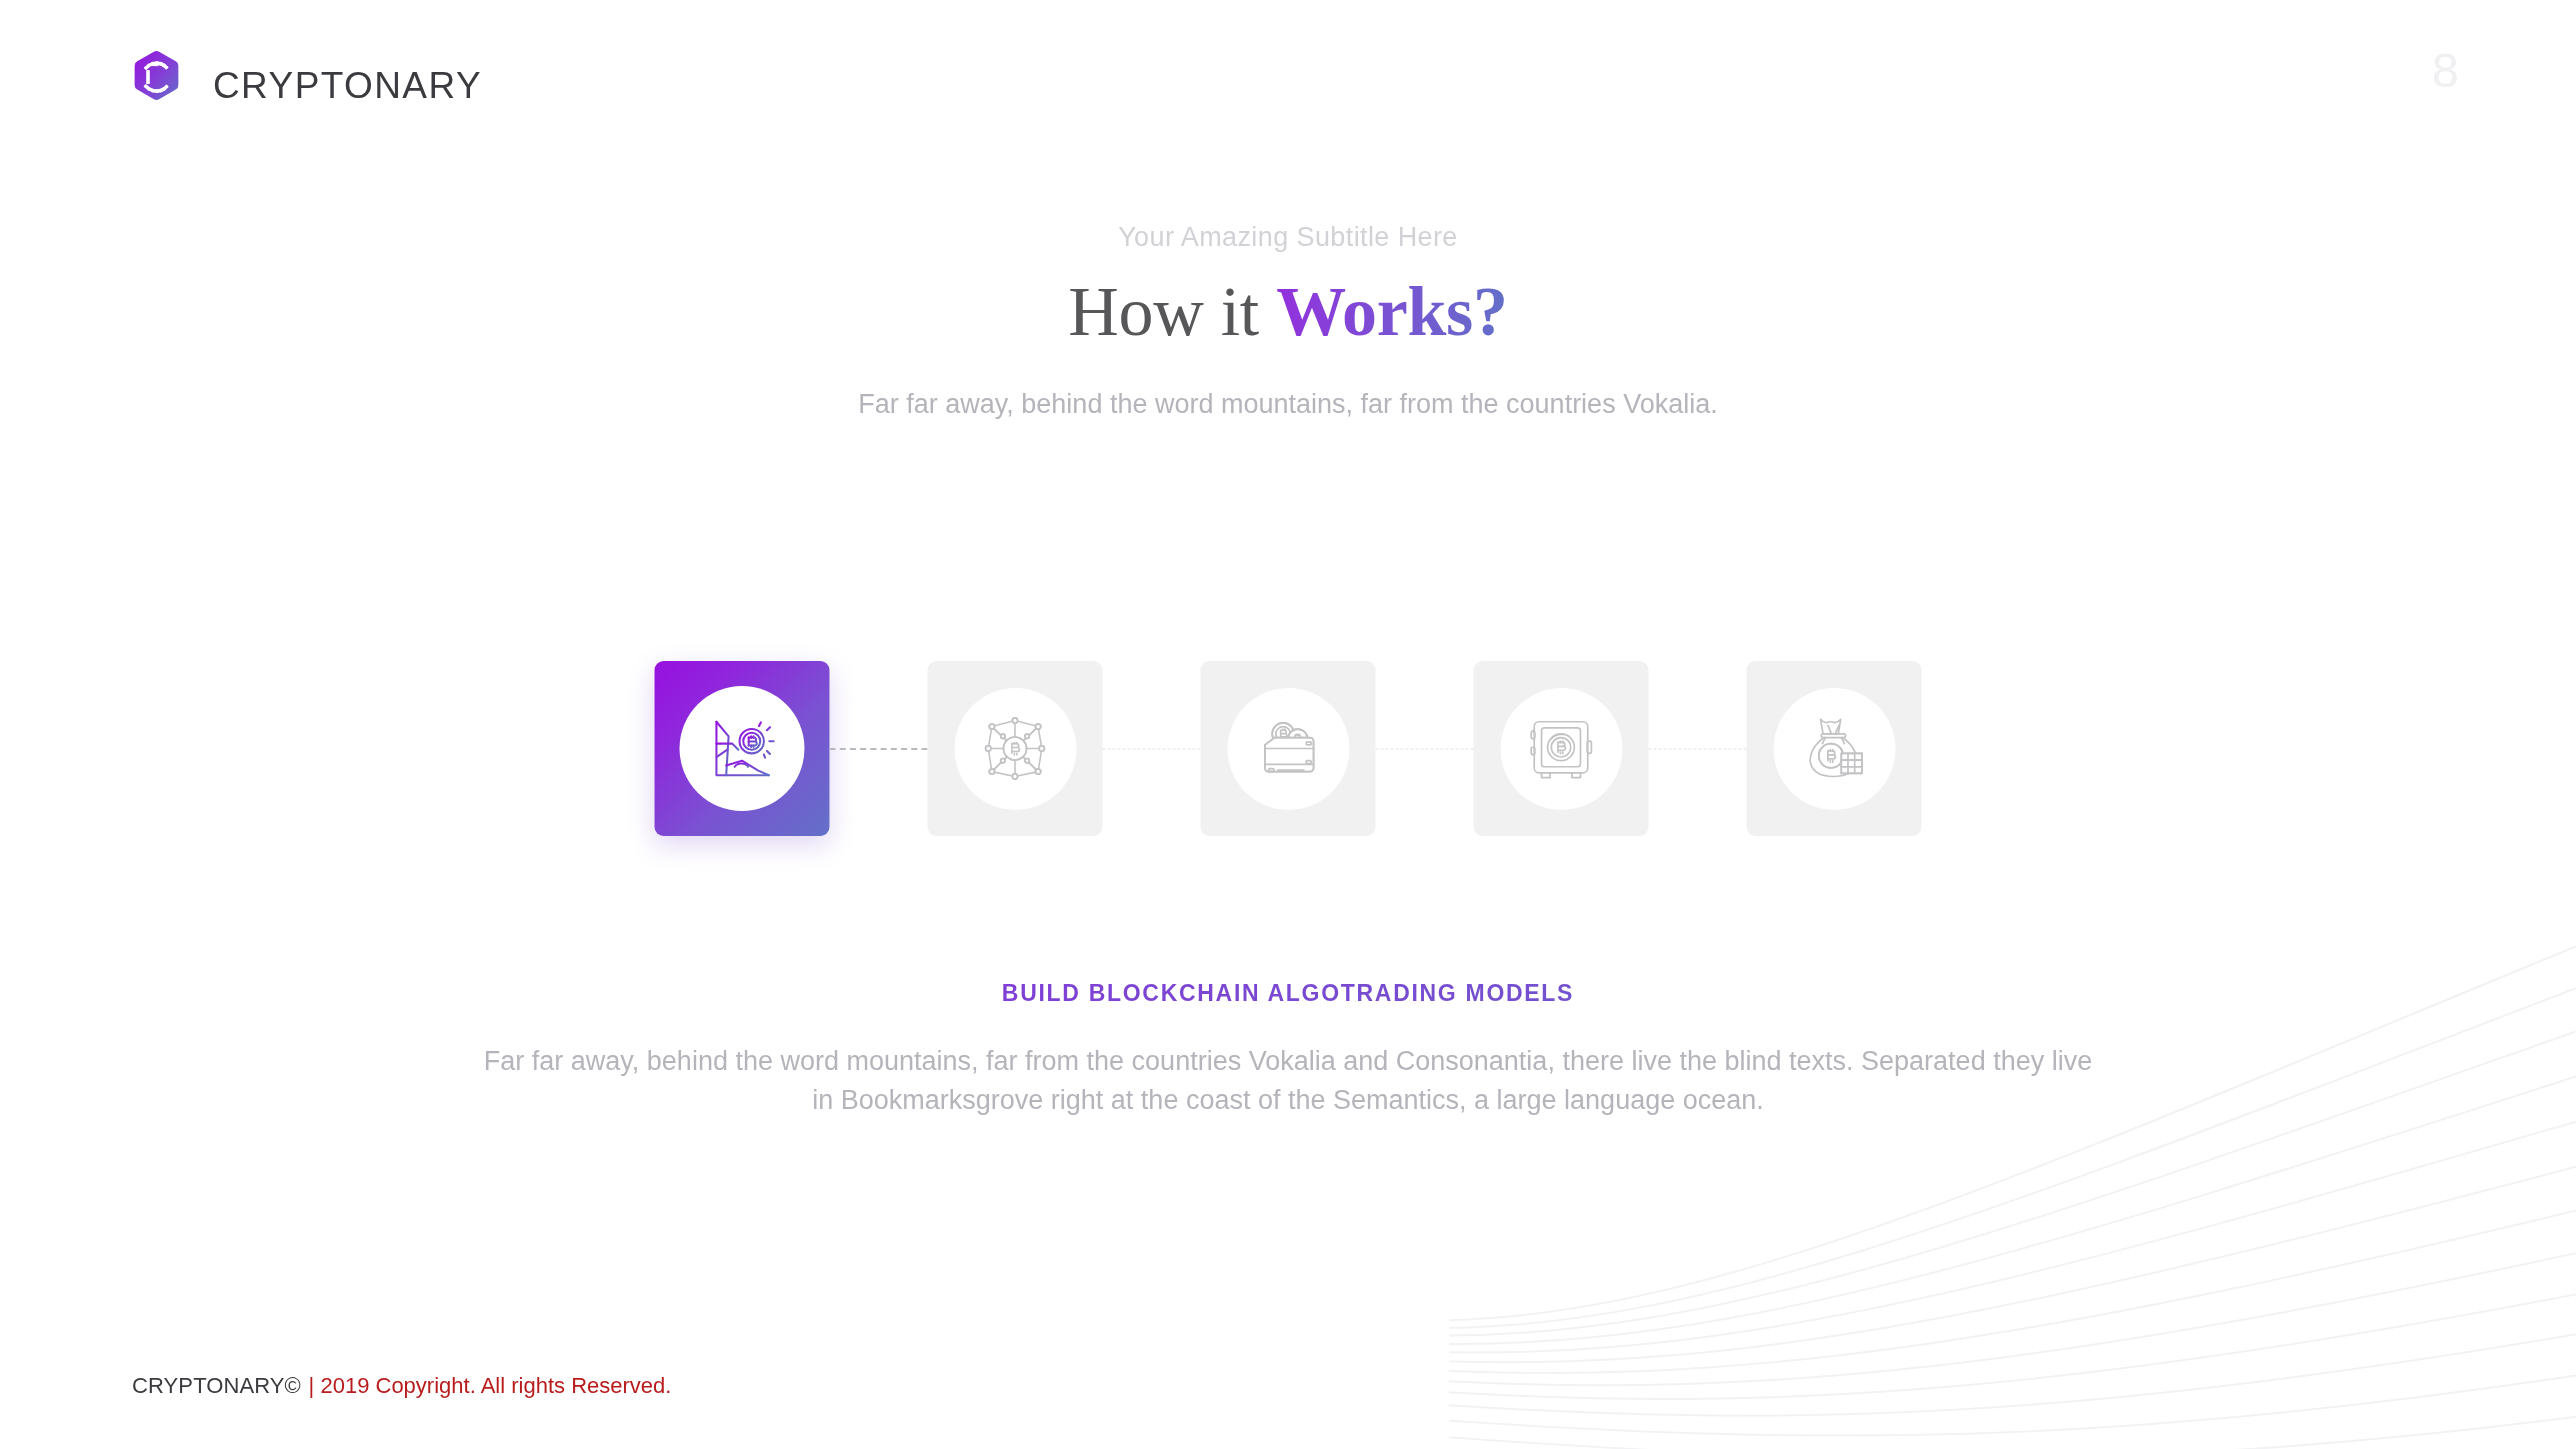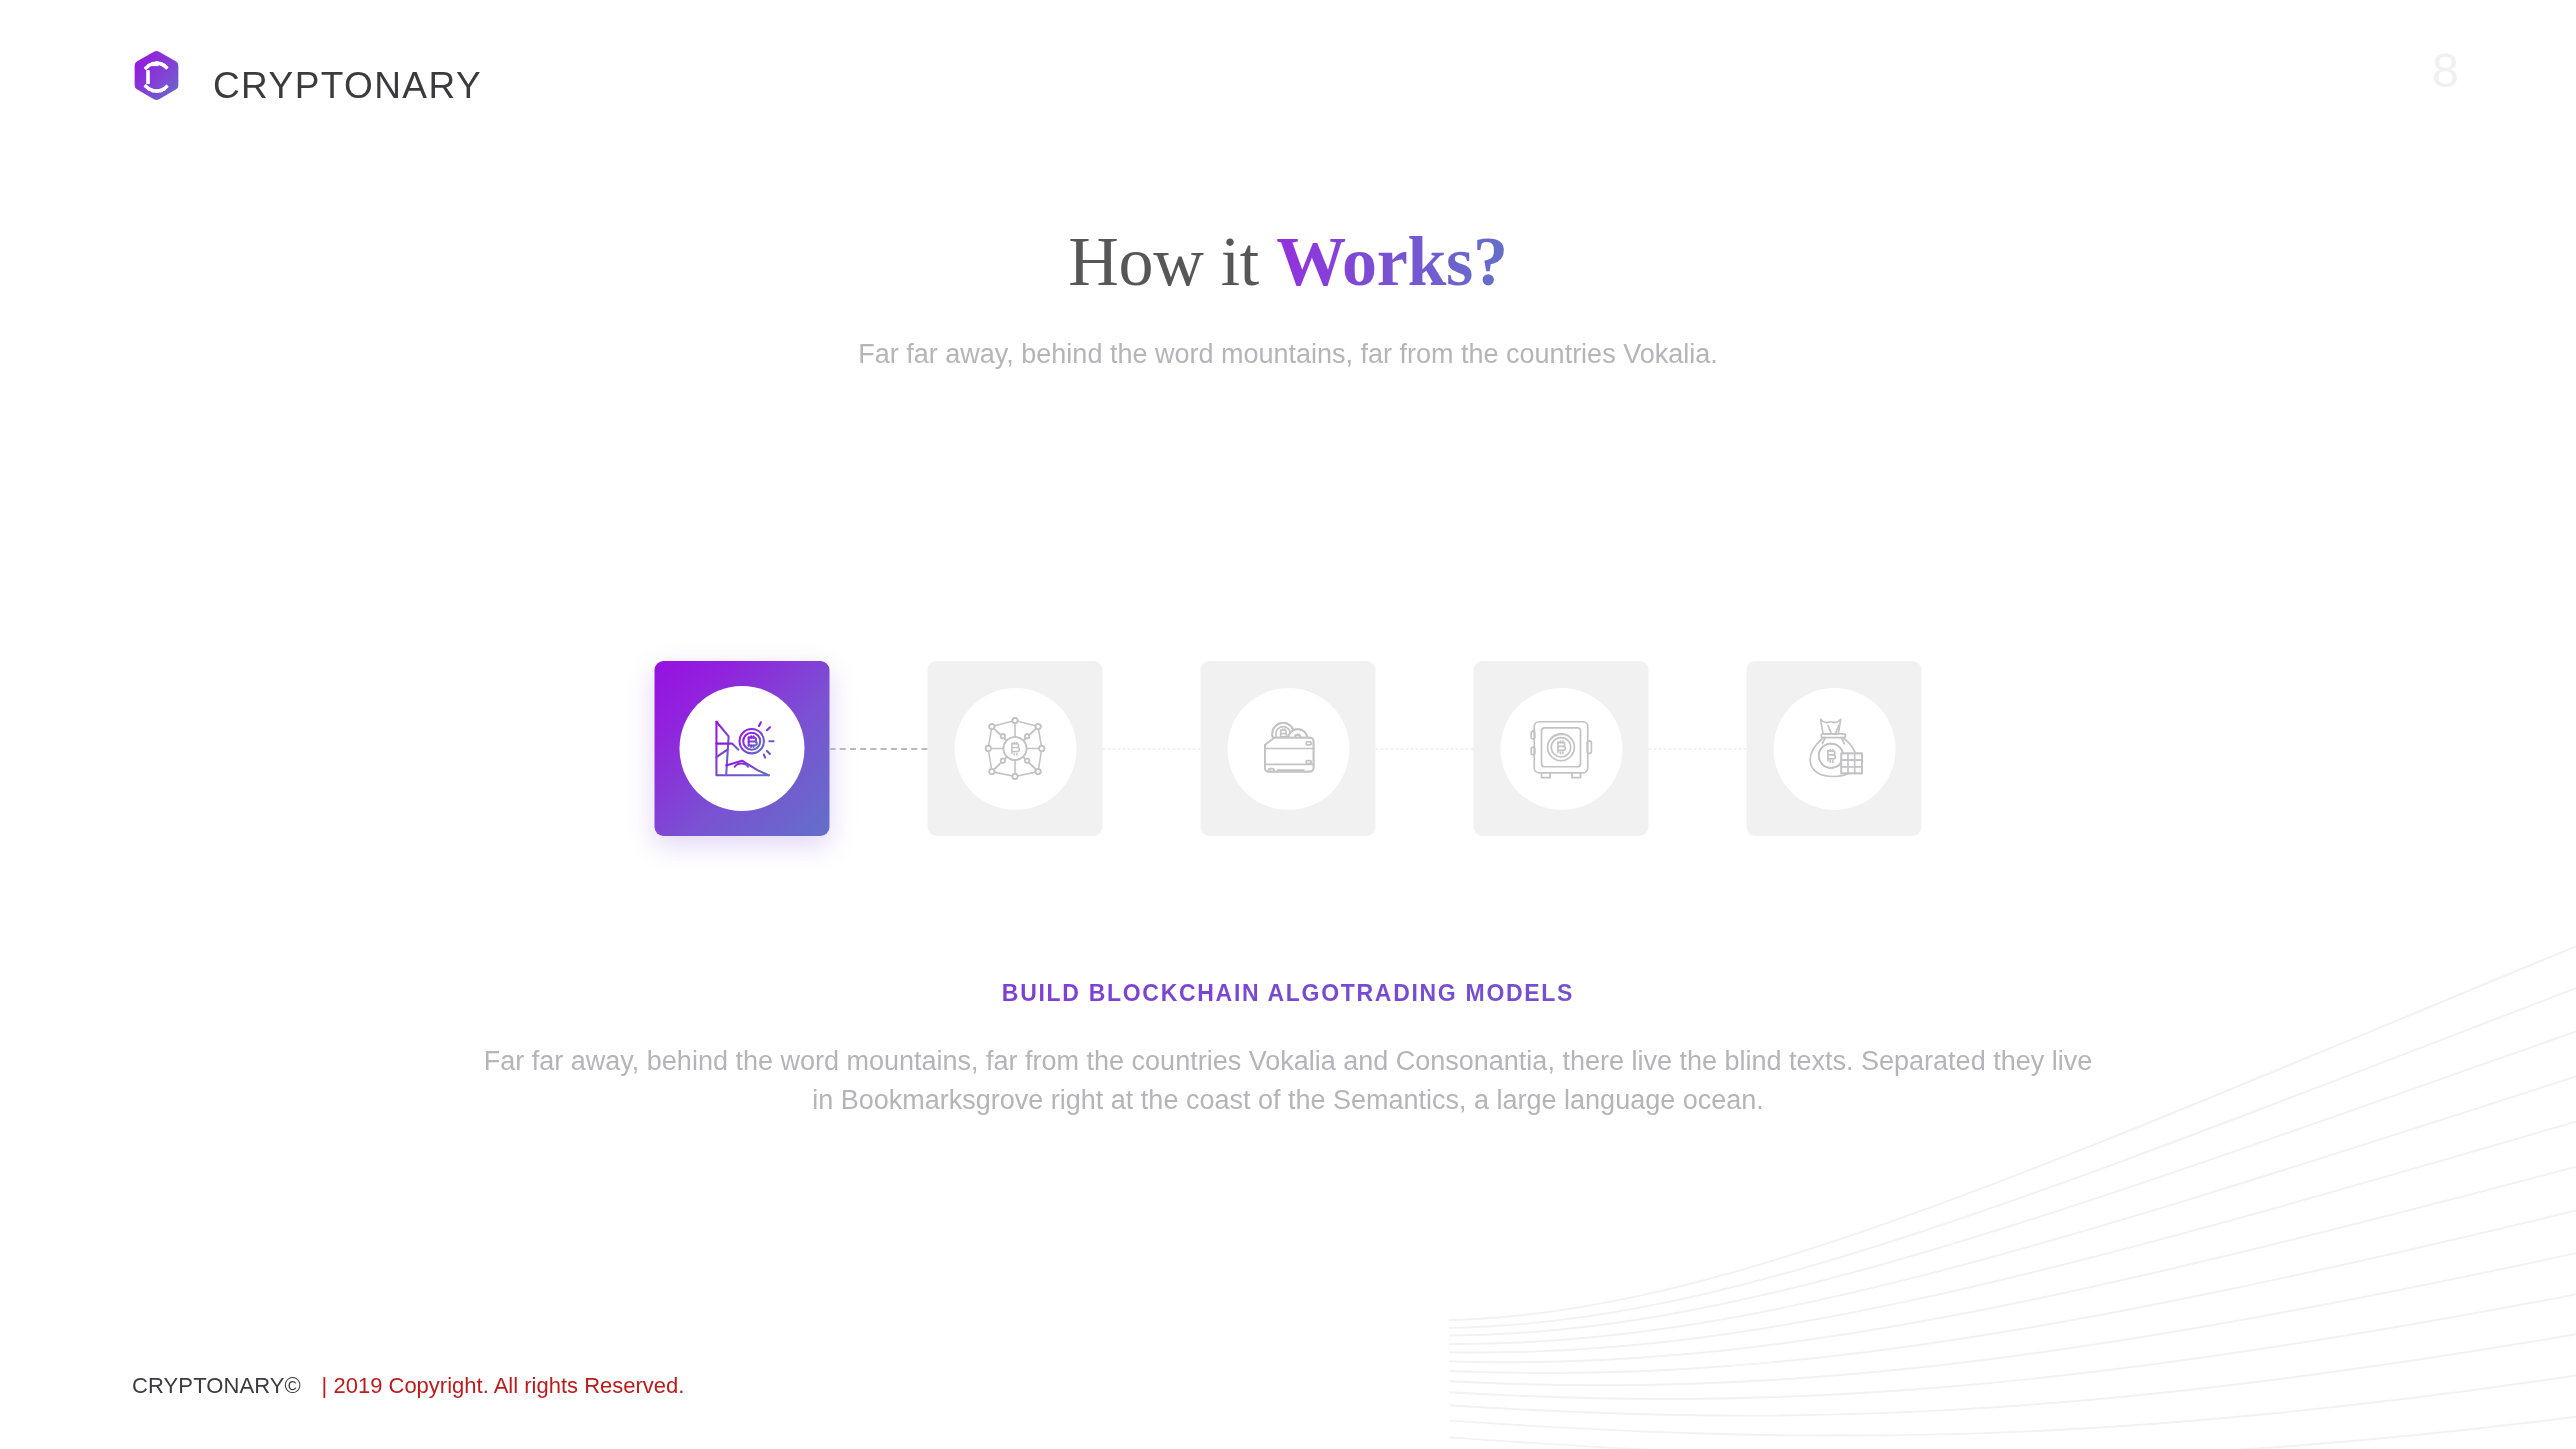--- a/index.html
+++ b/index.html
@@ -201,21 +201,21 @@
     line-height: 1.45;
   }
 
   
   .footer {
     position: absolute;
     left: 132px;
     bottom: 52px;
     display: flex;
     align-items: center;
-    gap: 13px;
+    gap: 0;
     font-family: "Liberation Sans", sans-serif;
     font-size: 22px;
     line-height: 1;
     white-space: nowrap;
   }
   .footer-brand {
     color: #3b3b3f;
     font-weight: 400;
     letter-spacing: 0.1px;
   }
@@ -277,20 +277,21 @@
           <rect x="-16" y="-11" width="5.6" height="22" rx="1.4"></rect>
         </g>
       </g>
     </svg>
     <span class="logo-word">CRYPTONARY</span>
   </div>
 
   <div class="page-number">8</div>
 
   <div class="title-block">
+    <div class="eyebrow">Your Amazing Subtitle Here</div>
     <div class="headline"><span>How it </span><span class="accent">Works?</span></div>
     <div class="lede">Far far away, behind the word mountains, far from the countries Vokalia.</div>
   </div>
 
   <div class="steps">
 
     <div class="step-card active">
       <div class="step-disc">
         <svg class="step-icon" viewBox="0 0 120 120" aria-hidden="true">
           <defs>

